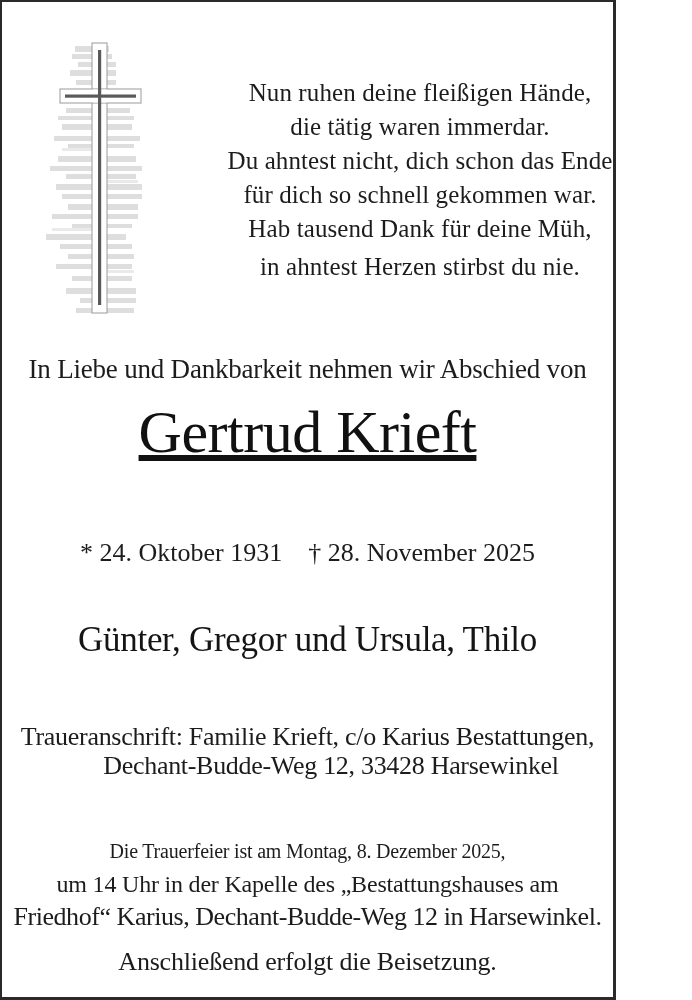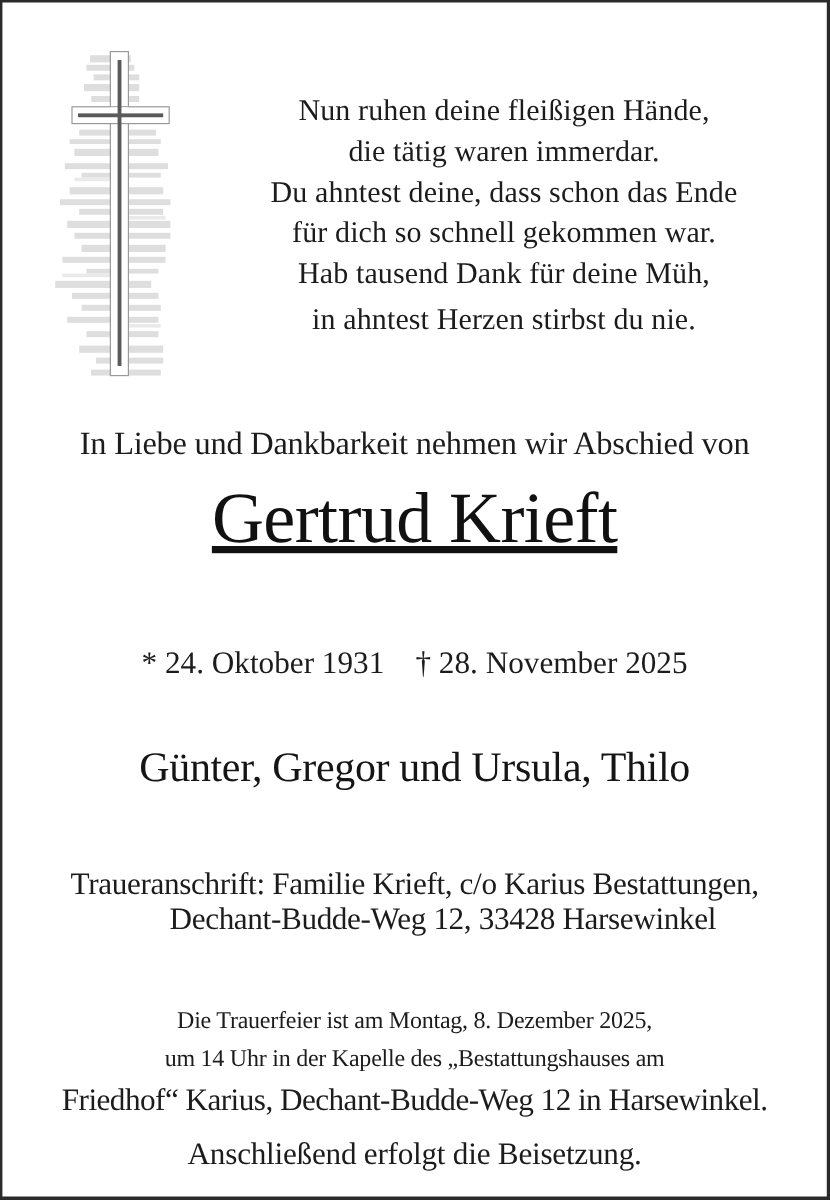--- a/index.html
+++ b/index.html
@@ -1,19 +1,19 @@
 <!DOCTYPE html>
 <html><head>
 <meta charset="utf-8">
 <style>
   html, body { margin: 0; padding: 0; background: #ffffff; }
   body { width: 692px; height: 1000px; overflow: hidden; }
   .page {
     position: relative;
-    width: 692px; height: 1000px;
+    width: 616px; height: 1000px;
     box-sizing: border-box;
     border-top: 2px solid #2a2a2a;
     border-left: 2px solid #2a2a2a;
     border-right: 3px solid #2a2a2a;
     border-bottom: 3px solid #2a2a2a;
     background: #ffffff;
     font-family: "Liberation Serif", "DejaVu Serif", serif;
     color: #1c1c1c;
   }
   .line {
@@ -34,21 +34,21 @@
 
   .intro   { top: 352px; font-size: 27px; letter-spacing: -0.2px; }
   .name    { top: 396px; font-size: 60px; letter-spacing: -0.5px; color: #111; text-decoration: underline; }
   .birth   { top: 478px; font-size: 25px; left: 2px; }
   .dates   { top: 536px; font-size: 26px; }
   .dates .gap { display: inline-block; width: 26px; }
   .family  { top: 618px; font-size: 35px; letter-spacing: -0.3px; color: #151515; }
   .addr1   { top: 720px; font-size: 26px; letter-spacing: -0.3px; }
   .addr2   { top: 749px; font-size: 26px; letter-spacing: -0.3px; padding-left: 47px; }
   .fun1    { top: 838px; font-size: 20px; letter-spacing: -0.2px; }
-  .fun2    { top: 869px; font-size: 20px; letter-spacing: -0.2px; }
+  .fun2    { top: 869px; font-size: 24px; letter-spacing: -0.2px; }
   .fun3    { top: 900px; font-size: 26px; letter-spacing: -0.45px; }
   .fun4    { top: 945px; font-size: 26px; letter-spacing: -0.2px; }
 </style>
 </head>
 <body>
 
 <div class="page">
 
   <div class="cross-wrap">
     <svg viewBox="0 0 130 300" xmlns="http://www.w3.org/2000/svg">
@@ -94,21 +94,21 @@
       <rect x="60.5" y="57.5" width="14" height="13" fill="#ffffff"></rect>
 
       <rect x="66" y="18" width="3.2" height="255" fill="#5a5a5a"></rect>
       <rect x="33" y="62.5" width="71" height="3.2" fill="#5a5a5a"></rect>
     </svg>
   </div>
 
   <div class="poem">
     <span class="pl">Nun ruhen deine fleißigen Hände,</span>
     <span class="pl">die tätig waren immerdar.</span>
-    <span class="pl">Du ahntest deine, dass schon das Ende</span>
+    <span class="pl">Du ahntest nicht, dich schon das Ende</span>
     <span class="pl">für dich so schnell gekommen war.</span>
     <span class="pl">Hab tausend Dank für deine Müh,</span>
     <span class="pl" style="margin-top:4px">in ahntest Herzen stirbst du nie.</span>
   </div>
 
   <div class="line intro">In Liebe und Dankbarkeit nehmen wir Abschied von</div>
 
   <div class="line name">Gertrud Krieft</div>
 
 

